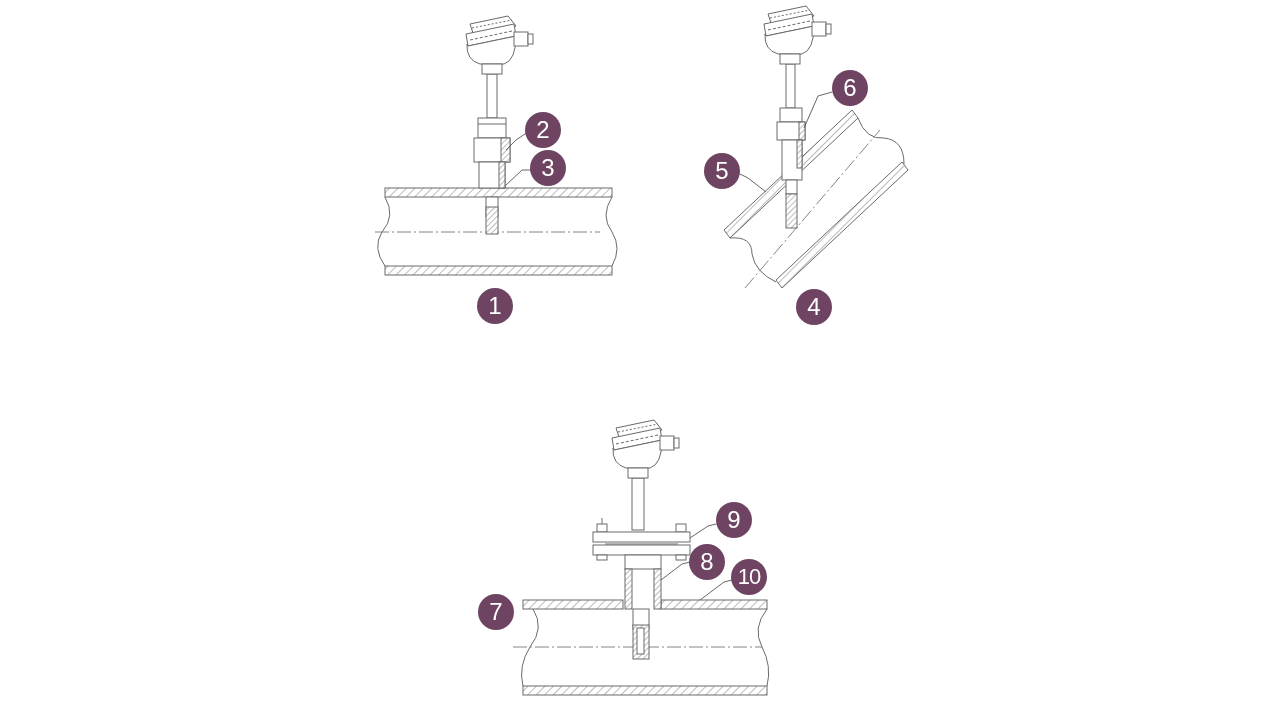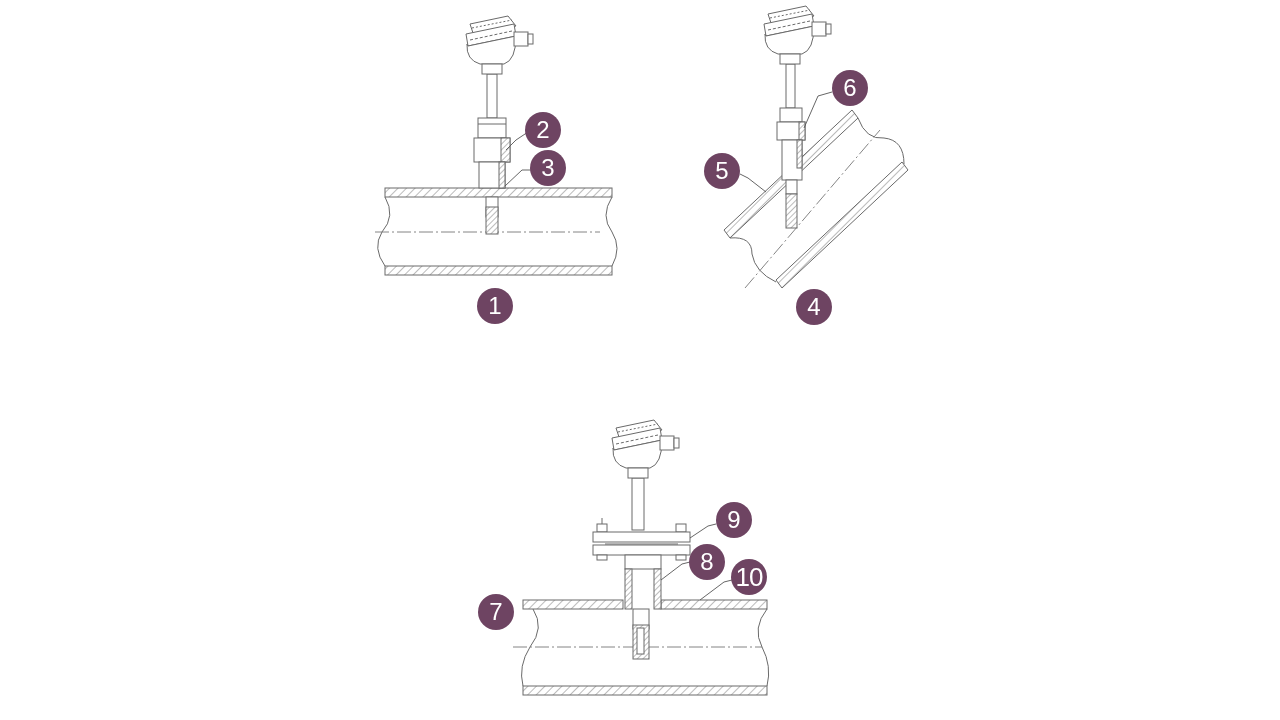--- a/index.html
+++ b/index.html
@@ -3,21 +3,21 @@
 <meta charset="utf-8">
 <style>
   html, body { margin: 0; padding: 0; background: #ffffff; }
   body { width: 1280px; height: 720px; position: relative; overflow: hidden;
          font-family: "Liberation Sans", sans-serif; }
   svg.diagram { position: absolute; left: 0; top: 0; }
   .badge { position: absolute; width: 36px; height: 36px; border-radius: 50%;
            background: #6e4462; color: #ffffff; display: flex; align-items: center;
            justify-content: center; font-family: "Liberation Sans", sans-serif;
            font-size: 24px; line-height: 1; }
-  .badge.sm { font-size: 26px; letter-spacing: -1px; }
+  .badge.sm { font-size: 22px; letter-spacing: -1px; }
   .ln { stroke: #6a6a6a; stroke-width: 1; fill: none; }
   .lnw { stroke: #6a6a6a; stroke-width: 1; fill: #ffffff; }
   .cl { stroke: #777; stroke-width: 0.9; fill: none; stroke-dasharray: 14 3 2 3; }
   .hat { fill: url(#hatch); stroke: #6a6a6a; stroke-width: 1; }
   .hatd { fill: url(#hatchD); stroke: #6a6a6a; stroke-width: 1; }
   .leader { stroke: #555; stroke-width: 0.9; fill: none; }
 </style>
 </head>
 <body>
 

